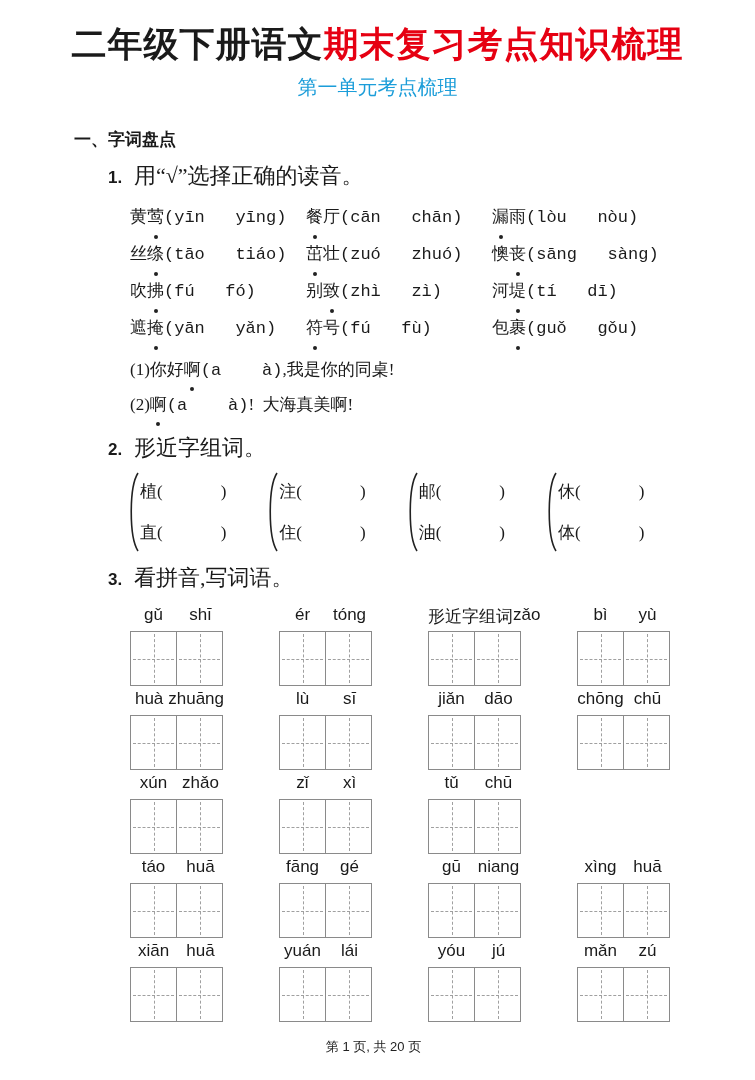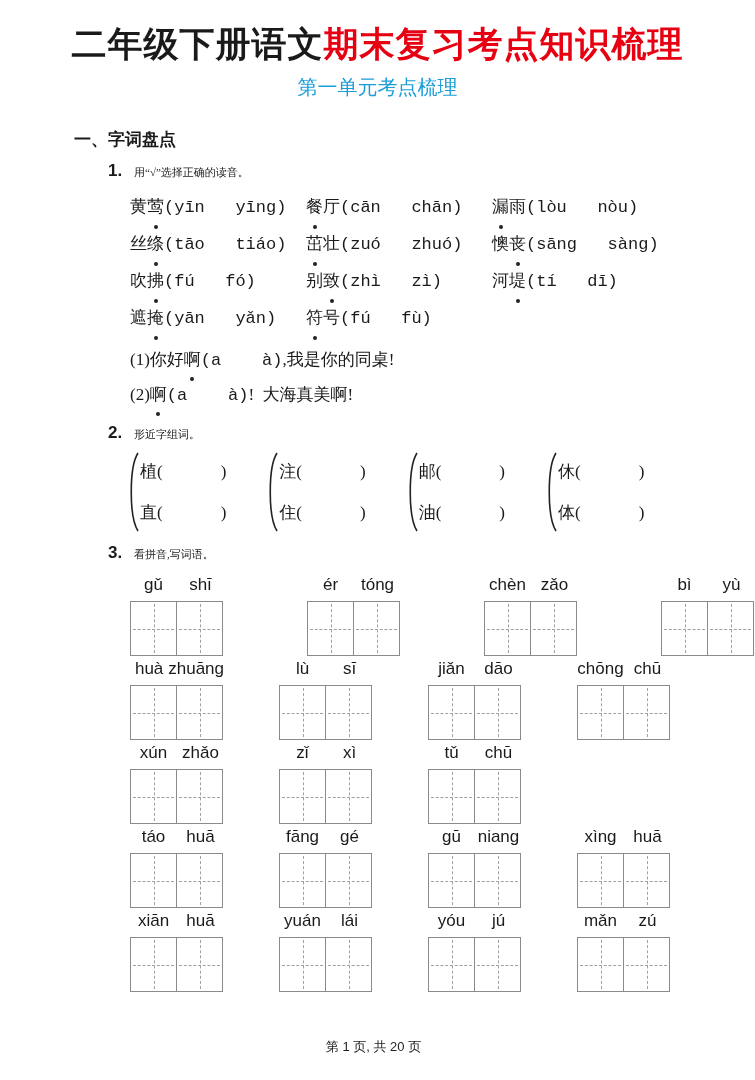--- a/index.html
+++ b/index.html
@@ -35,21 +35,21 @@
   
   .section-heading {
     margin:27px 0 0 74px;
     font-size:17px;
     font-weight:bold;
     font-family:"Liberation Sans", sans-serif;
   }
   
   .qitem { margin:10px 0 0 108px; font-size:17px; display:flex; align-items:baseline; }
   .qnum  { font-family:"Liberation Sans", sans-serif; font-weight:bold; width:26px; }
-  .qtext { font-size:11px; }
+  .qtext { font-size:22px; }
   
   .word-grid {
     margin:8px 0 0 130px;
     display:grid;
     grid-template-columns:176px 186px auto;
     font-size:17px;
     line-height:36px;
   }
   .word-cell { white-space:pre; }
   .dotchar { position:relative; display:inline-block; }
@@ -64,21 +64,21 @@
   .sentence { white-space:pre; }
   
   .pair-row { margin:8px 0 0 126px; display:flex; gap:39px; }
   .pair-group { display:flex; align-items:center; }
   .brace { width:14px; height:82px; display:flex; align-items:center; }
   .pair-lines { display:flex; flex-direction:column; }
   .pair-line { font-size:17px; line-height:41px; white-space:nowrap; }
   .blank-gap { display:inline-block; width:58px; }
   
   .py-row { margin-left:130px; display:flex; gap:55px; }
-  .py-row.first { margin-top:12px;justify-content:space-between; }
+  .py-row.first { margin-top:12px; }
   .py-row:not(.first) { margin-top:3px; }
   .py-group { width:94px; }
   .py-labels {
     display:flex; height:26px;
     font-family:"Liberation Sans", sans-serif;
     font-size:17px;
   }
   .py-labels span { flex:1; text-align:center; white-space:nowrap; }
   .boxes { display:flex; }
   .sq {
@@ -125,20 +125,21 @@
       <div class="word-cell"><span class="chars"><span class="dotchar">餐</span><span>厅</span></span><span class="py">(cān   chān)</span></div>
       <div class="word-cell"><span class="chars"><span class="dotchar">漏</span><span>雨</span></span><span class="py">(lòu   nòu)</span></div>
       <div class="word-cell"><span class="chars"><span>丝</span><span class="dotchar">绦</span></span><span class="py">(tāo   tiáo)</span></div>
       <div class="word-cell"><span class="chars"><span class="dotchar">茁</span><span>壮</span></span><span class="py">(zuó   zhuó)</span></div>
       <div class="word-cell"><span class="chars"><span>懊</span><span class="dotchar">丧</span></span><span class="py">(sāng   sàng)</span></div>
       <div class="word-cell"><span class="chars"><span>吹</span><span class="dotchar">拂</span></span><span class="py">(fú   fó)</span></div>
       <div class="word-cell"><span class="chars"><span>别</span><span class="dotchar">致</span></span><span class="py">(zhì   zì)</span></div>
       <div class="word-cell"><span class="chars"><span>河</span><span class="dotchar">堤</span></span><span class="py">(tí   dī)</span></div>
       <div class="word-cell"><span class="chars"><span>遮</span><span class="dotchar">掩</span></span><span class="py">(yān   yǎn)</span></div>
       <div class="word-cell"><span class="chars"><span class="dotchar">符</span><span>号</span></span><span class="py">(fú   fù)</span></div>
+      <div class="word-cell"><span class="chars"><span>包</span><span class="dotchar">裹</span></span><span class="py">(guǒ   gǒu)</span></div>
     </div>
 
   <div class="sentence-block" id="q1-sentences">
       <div class="sentence"><span>(1)你好</span><span class="dotchar">啊</span><span class="py">(a    à)</span><span>,我是你的同桌!</span></div>
       <div class="sentence"><span>(2)</span><span class="dotchar">啊</span><span class="py">(a    à)</span><span>!  大海真美啊!</span></div>
     </div>
 
   <div class="qitem">
     <span class="qnum">2.</span>
     <span class="qtext">形近字组词。</span>
@@ -213,21 +214,21 @@
             <span>ér</span>
             <span>tóng</span>
           </div>
           <div class="boxes">
             <div class="sq"></div>
             <div class="sq"></div>
           </div>
         </div>
         <div class="py-group">
           <div class="py-labels">
-            <span>chèn</span>
+            <span>形近字组词</span>
             <span>zǎo</span>
           </div>
           <div class="boxes">
             <div class="sq"></div>
             <div class="sq"></div>
           </div>
         </div>
         <div class="py-group">
           <div class="py-labels">
             <span>bì</span>

